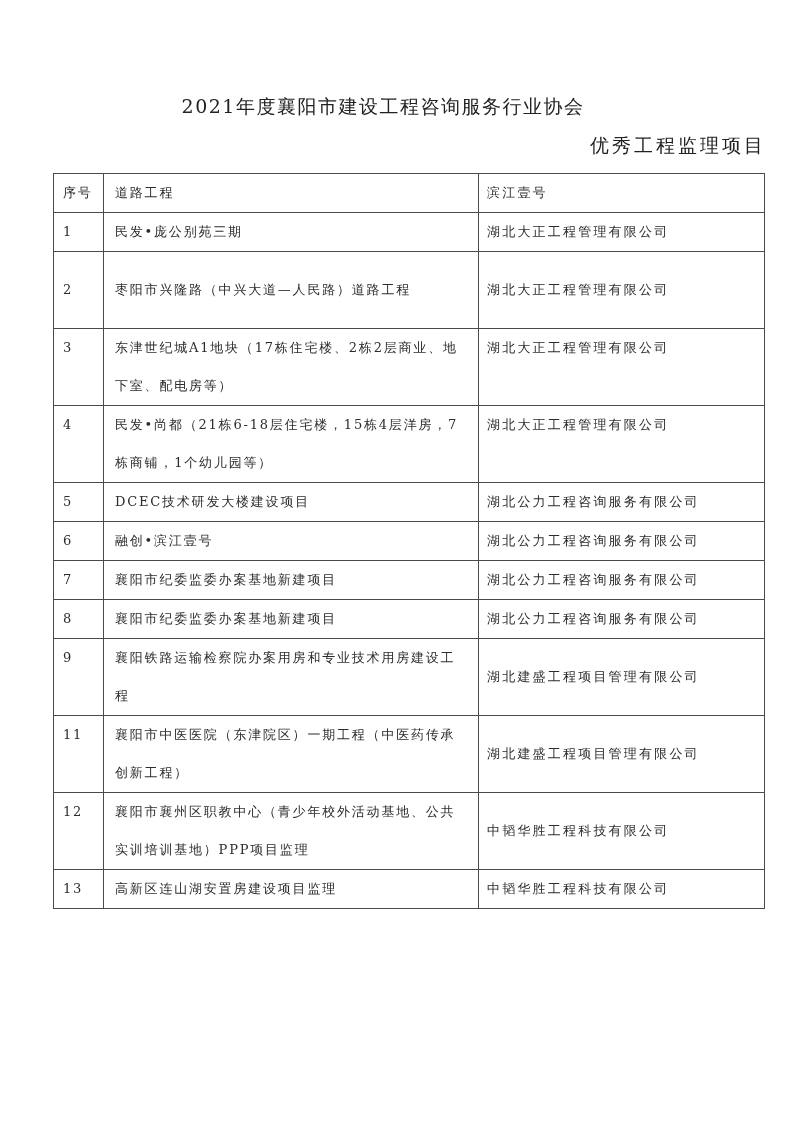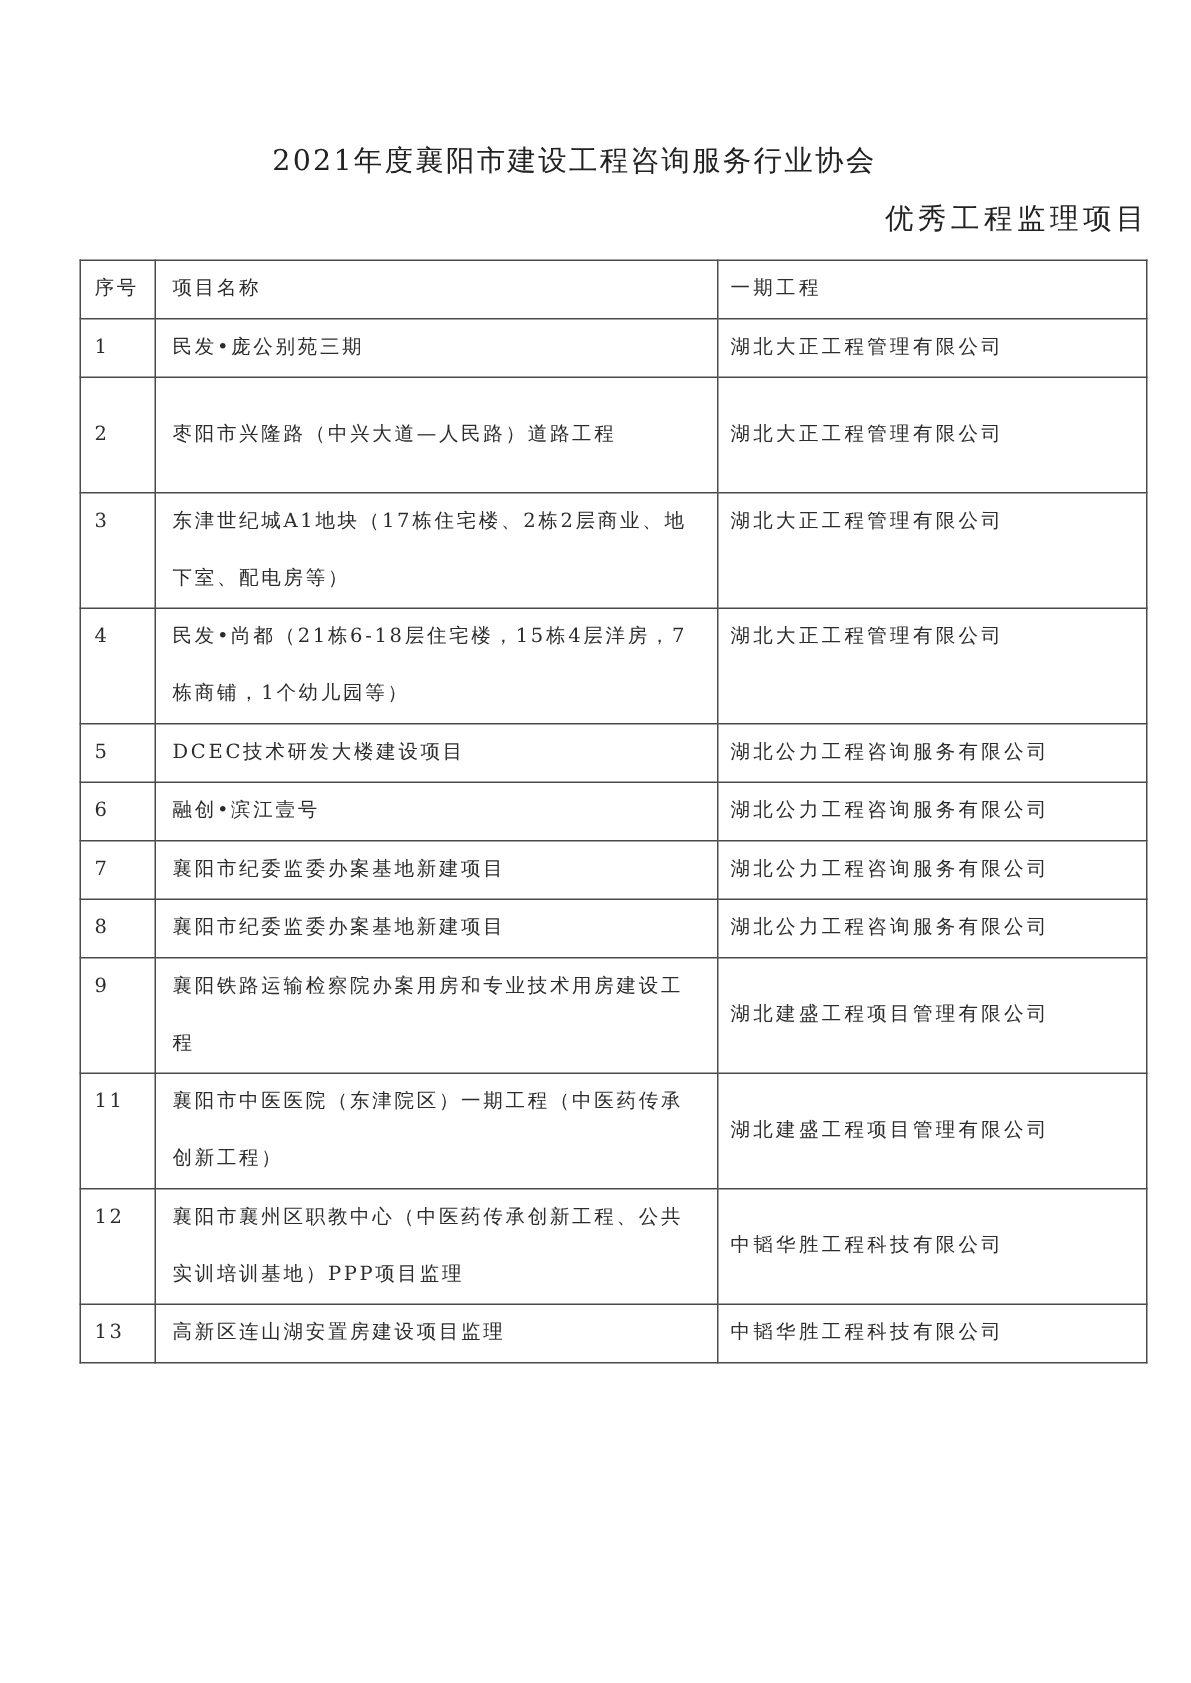--- a/index.html
+++ b/index.html
@@ -42,22 +42,22 @@
 
 <table class="list">
   <colgroup>
       <col class="c-no">
       <col class="c-name">
       <col class="c-unit">
     </colgroup>
   <tbody>
       <tr class="h1">
     <th class="no">序号</th>
-    <th class="name-cell">项目名称</th>
-    <th class="unit-cell">一期工程</th>
+    <th class="name-cell">道路工程</th>
+    <th class="unit-cell">滨江壹号</th>
   </tr>
   <tr class="h1">
     <td class="no mid">1</td>
     <td class="name-cell mid">民发•庞公别苑三期</td>
     <td class="unit-cell mid">湖北大正工程管理有限公司</td>
   </tr>
   <tr class="h2">
     <td class="no mid">2</td>
     <td class="name-cell mid">枣阳市兴隆路（中兴大道—人民路）道路工程</td>
     <td class="unit-cell mid">湖北大正工程管理有限公司</td>
@@ -97,21 +97,21 @@
     <td class="name-cell top">襄阳铁路运输检察院办案用房和专业技术用房建设工程</td>
     <td class="unit-cell mid">湖北建盛工程项目管理有限公司</td>
   </tr>
   <tr class="h2">
     <td class="no top">11</td>
     <td class="name-cell top">襄阳市中医医院（东津院区）一期工程（中医药传承创新工程）</td>
     <td class="unit-cell mid">湖北建盛工程项目管理有限公司</td>
   </tr>
   <tr class="h2">
     <td class="no top">12</td>
-    <td class="name-cell top">襄阳市襄州区职教中心（中医药传承创新工程、公共实训培训基地）PPP项目监理</td>
+    <td class="name-cell top">襄阳市襄州区职教中心（青少年校外活动基地、公共实训培训基地）PPP项目监理</td>
     <td class="unit-cell mid">中韬华胜工程科技有限公司</td>
   </tr>
   <tr class="h1">
     <td class="no mid">13</td>
     <td class="name-cell mid">高新区连山湖安置房建设项目监理</td>
     <td class="unit-cell mid">中韬华胜工程科技有限公司</td>
   </tr>
 </tbody>
   </table>
 

